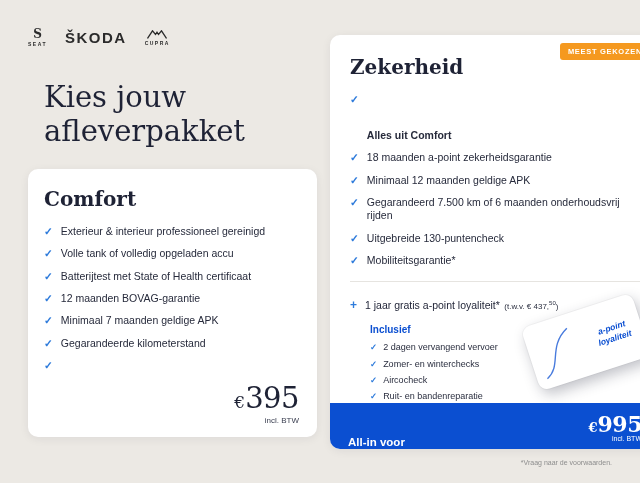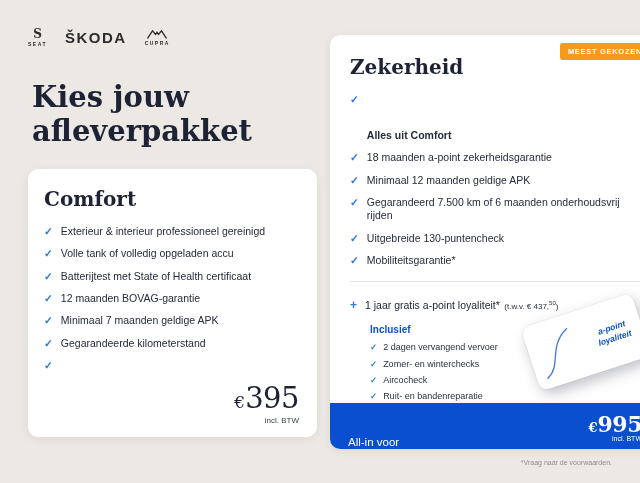--- a/index.html
+++ b/index.html
@@ -23,22 +23,22 @@
   
   .brands{position:absolute;left:28px;top:28px;display:flex;align-items:center;gap:18px;color:#2b2b2b;}
   .brand{display:flex;flex-direction:column;align-items:center;gap:1px;}
   .brand-mark{font-weight:700;font-size:12px;line-height:12px;}
   .brand-name{font-size:5px;letter-spacing:1.5px;font-weight:700;}
   .brand-name-big{font-size:15px;letter-spacing:1.5px;font-weight:700;}
   .cupra-mark{display:block;}
 
   
   .hero-title{
-    position:absolute;left:32px;top:80px;
-    font-size:29px;line-height:34px;font-weight:700;
+    position:absolute;left:44px;top:80px;
+    font-size:29px;line-height:34px;font-weight:400;
     color:var(--text-dark,#1E2235);
   }
 
   
   .card{
     position:absolute;background:#fff;border-radius:10px;
     box-shadow:0 2px 10px rgba(30,34,53,0.07);
   }
   .card-comfort{left:28px;top:169px;width:289px;height:268px;padding:18px 16px;}
   .card-zekerheid{left:330px;top:35px;width:330px;height:414px;padding:20px 20px 0;}
@@ -87,21 +87,21 @@
   .loyalty-card .card-text{color:var(--primary-blue,#0B4FD1);font-size:8.5px;font-weight:700;text-align:center;line-height:1.25;font-style:italic;}
 
   
   .allin-bar{
     position:absolute;left:0;right:0;bottom:0;height:46px;
     background:var(--primary-blue,#0B4FD1);
     border-radius:0 0 10px 10px;
     display:flex;align-items:center;justify-content:space-between;
     padding:0 18px;color:#fff;
   }
-  .allin-label{font-size:11.5px;font-weight:400;margin-top:32px;}
+  .allin-label{font-size:11.5px;font-weight:700;margin-top:32px;}
   .allin-price{text-align:right;}
   .allin-price .cur{font-size:13px;font-weight:700;}
   .allin-price .amt{font-size:22px;font-weight:700;letter-spacing:-0.5px;}
   .allin-note{font-size:7px;margin-top:-2px;}
 
   .footnote{position:absolute;right:28px;top:459px;font-size:7px;color:#8d8d8d;}
 </style>
 </head>
 <body>
 

